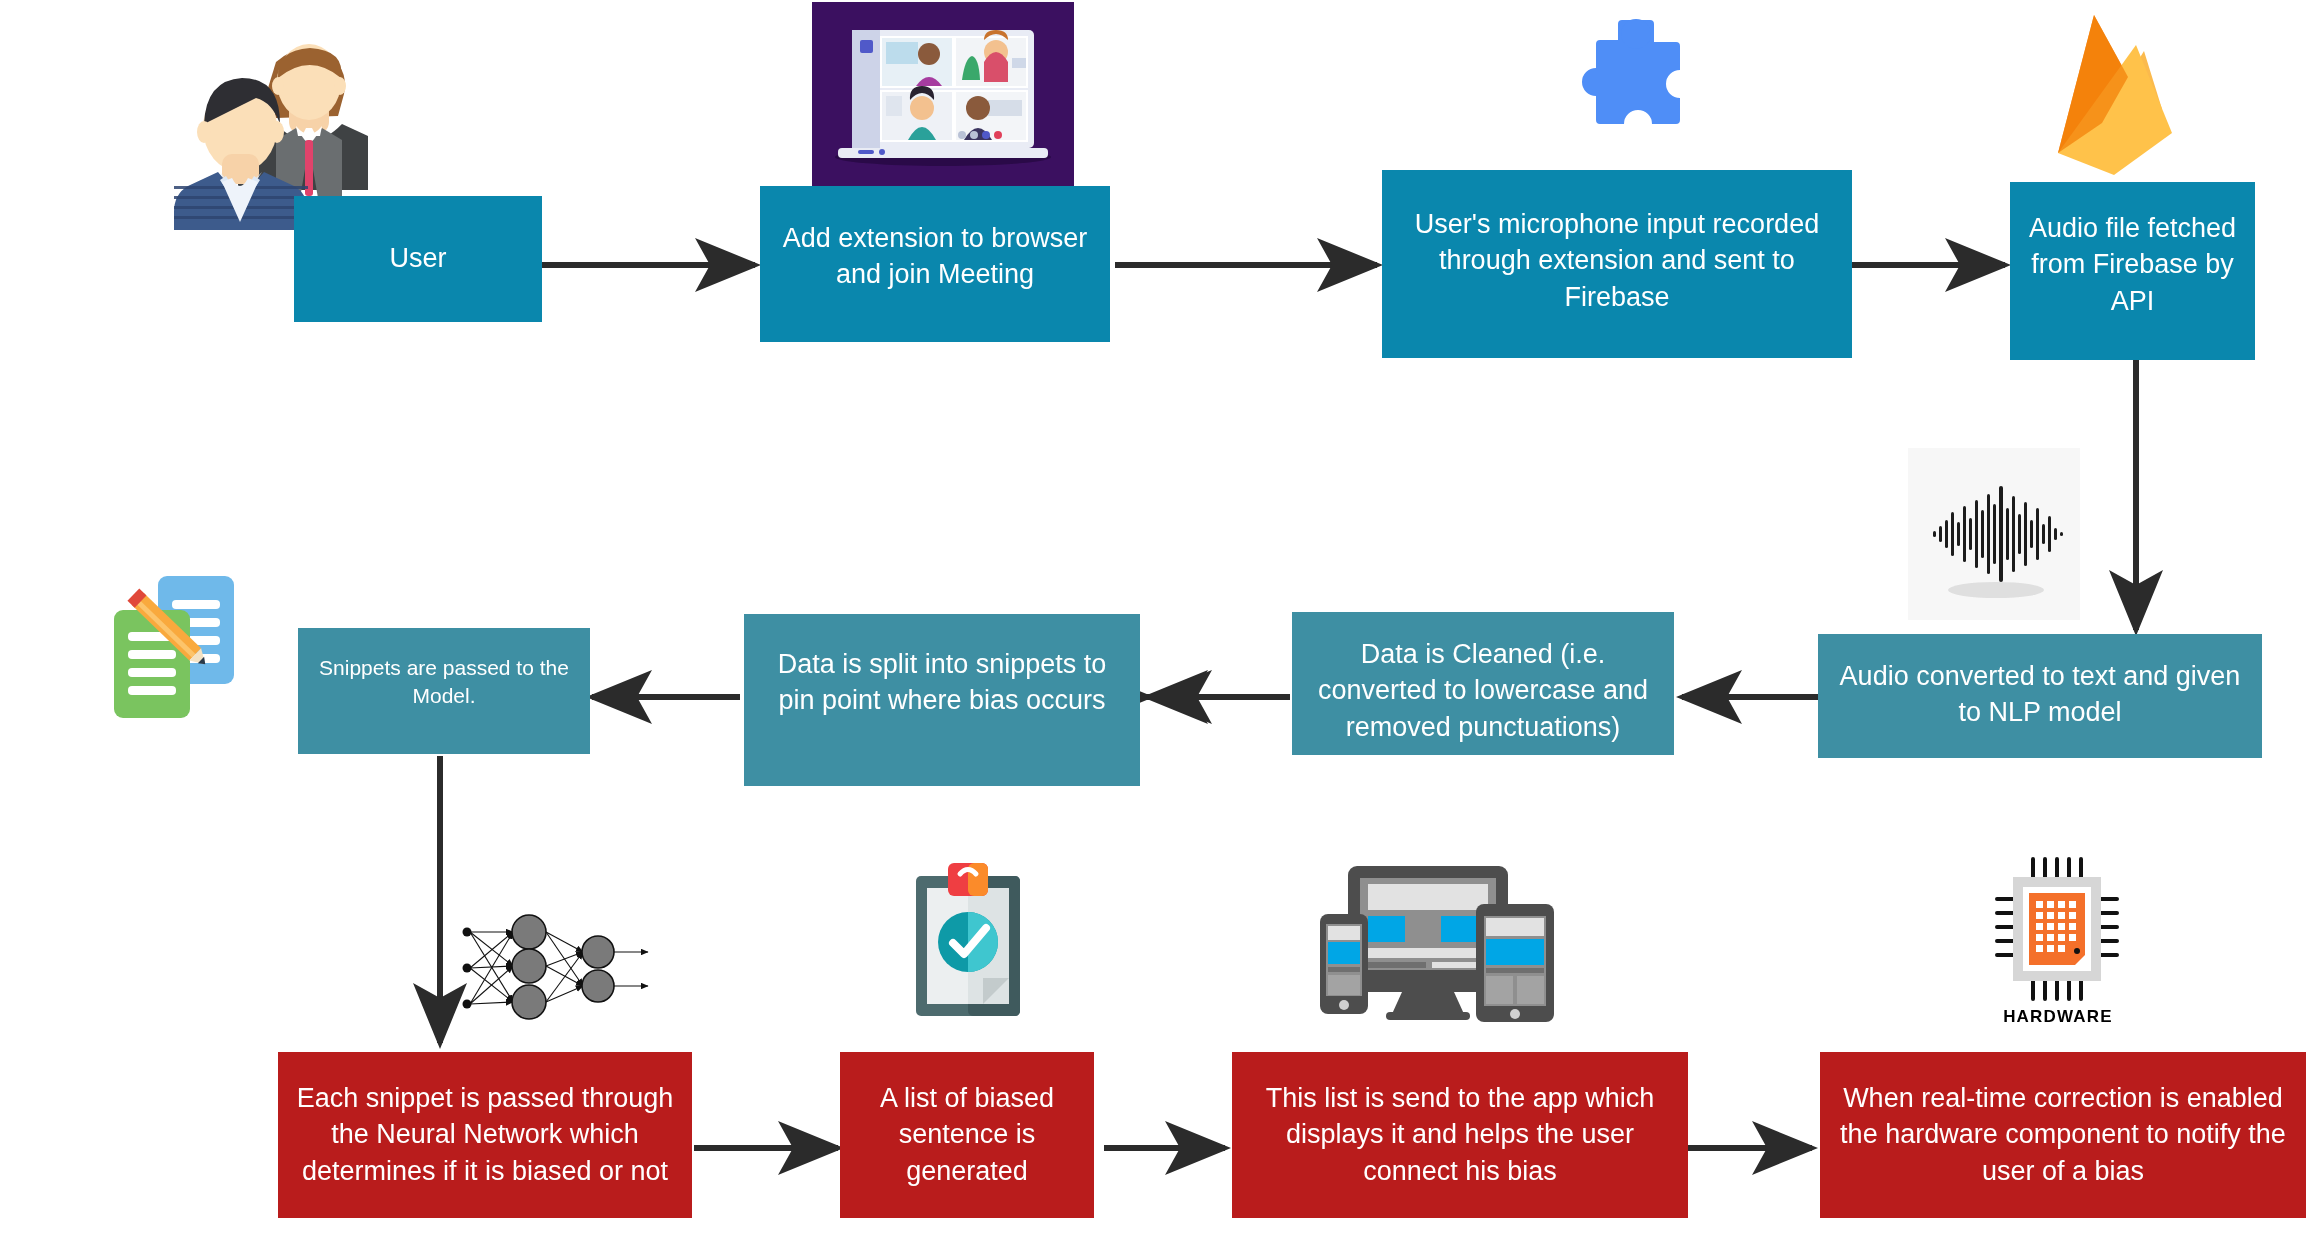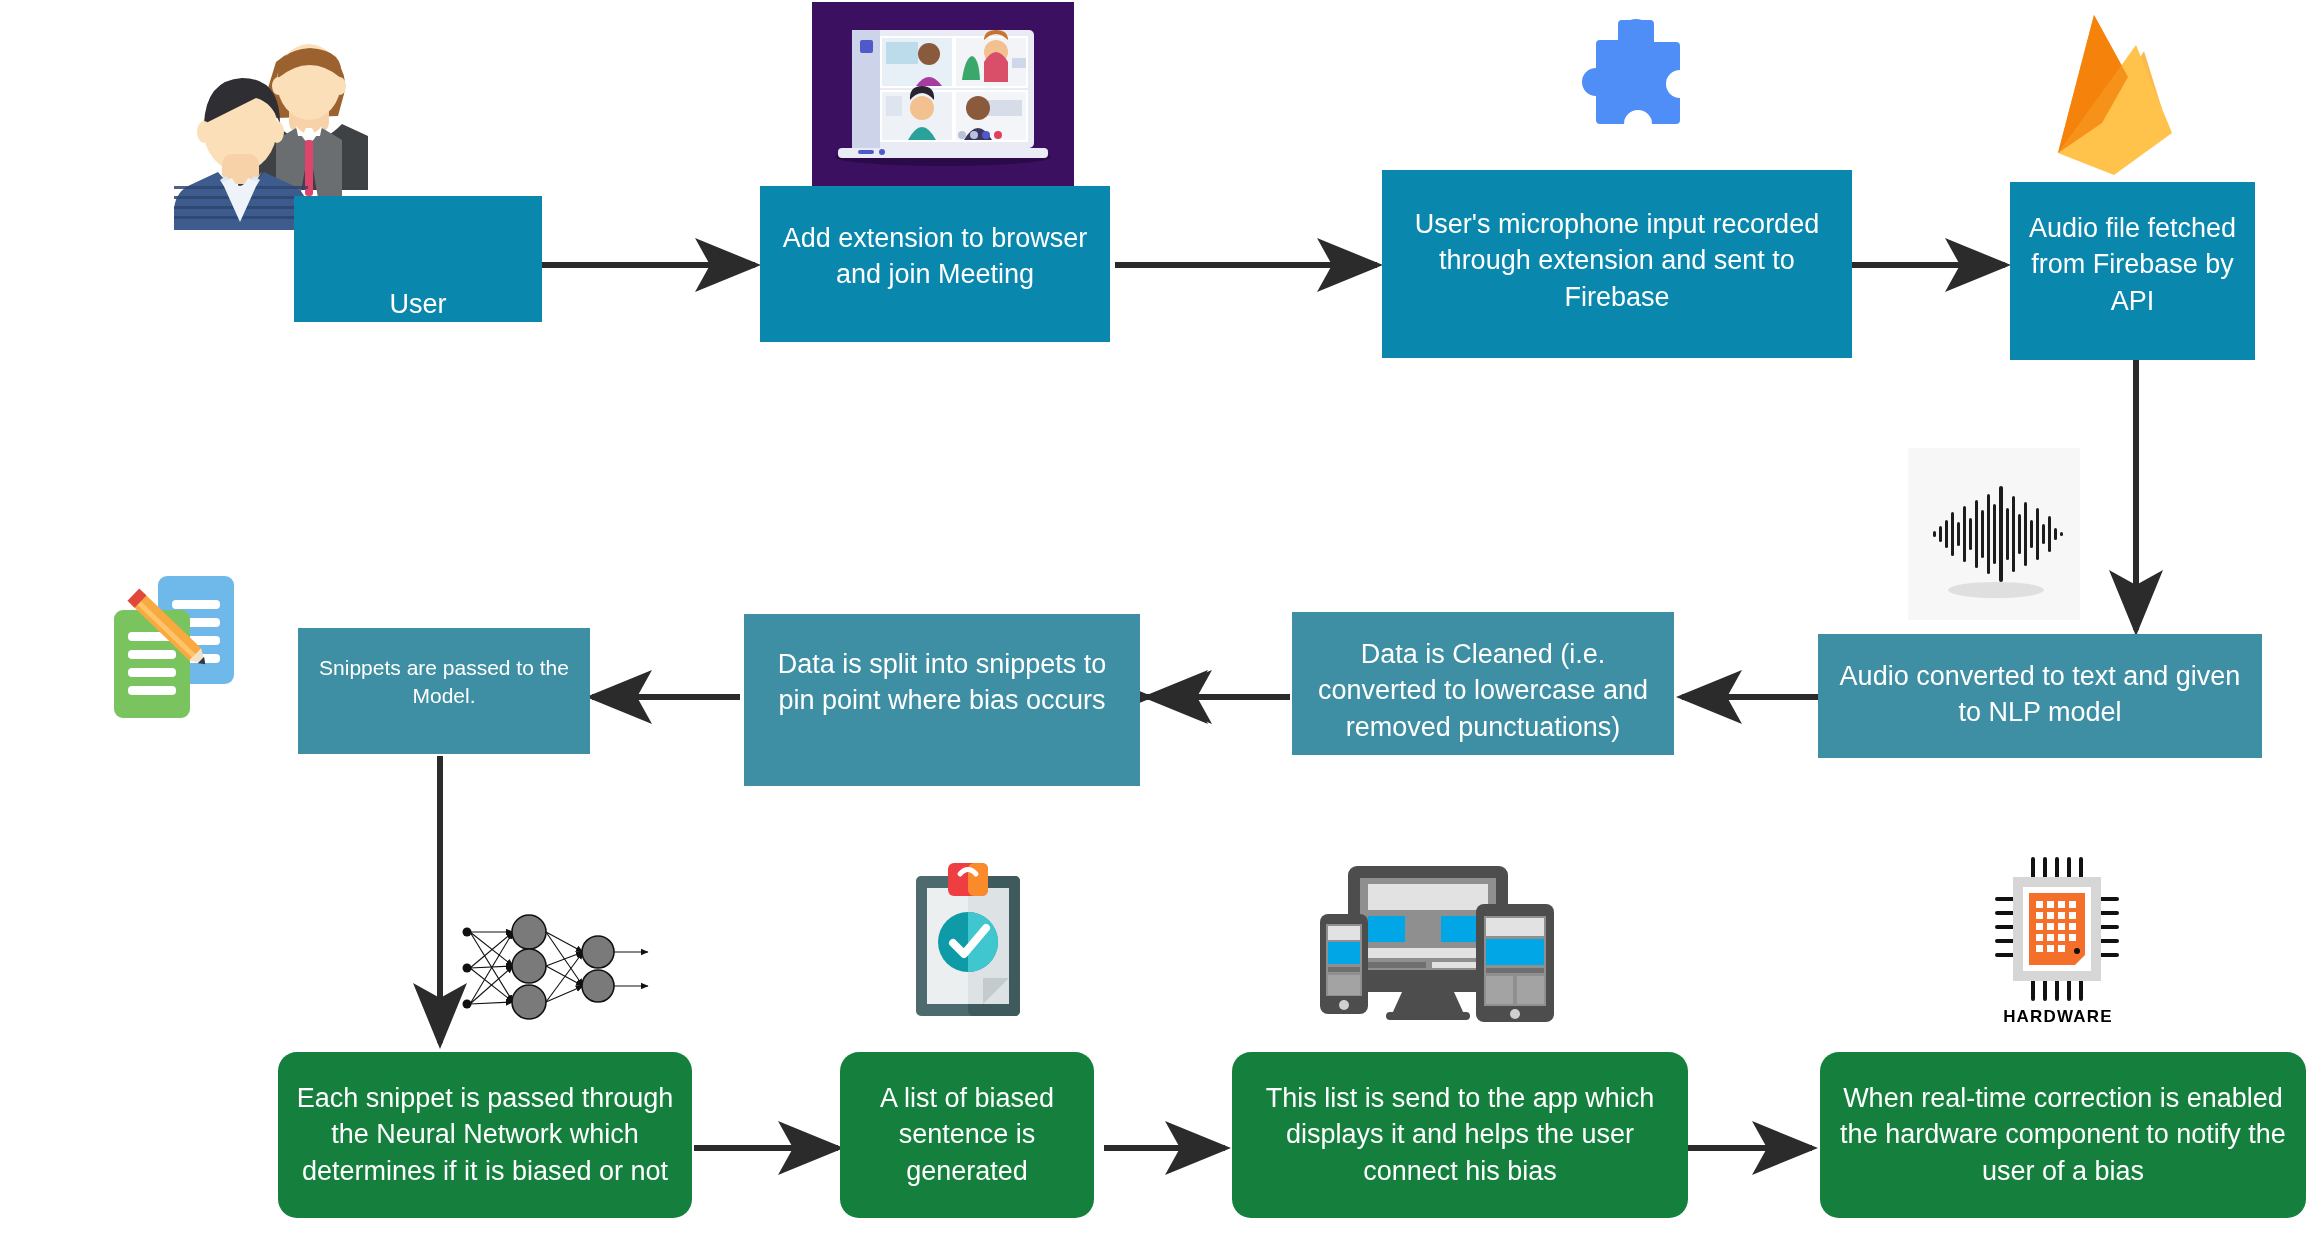--- a/index.html
+++ b/index.html
@@ -5,21 +5,21 @@
   html,body{margin:0;padding:0;background:#ffffff;}
   body{width:2320px;height:1252px;position:relative;overflow:hidden;
        font-family:"Liberation Sans","DejaVu Sans",sans-serif;}
   #stage{position:absolute;left:0;top:0;width:2320px;height:1252px;background:#fff;}
 
   .box{position:absolute;display:flex;align-items:flex-start;justify-content:center;
        color:#ffffff;text-align:center;box-sizing:border-box;line-height:1.35;}
   .box .bt{display:block;width:100%;}
   .box.blue{background:#0a87ad;}
   .box.teal{background:#3e8fa3;}
-  .box.grey{background:#15803d;border-radius:19px;}
+  .box.grey{background:#b91c1c;}
 
   svg.edges{position:absolute;left:0;top:0;width:2320px;height:1252px;pointer-events:none;}
   .ico{position:absolute;}
   .ico svg{display:block;}
   .hw-label{position:absolute;font-size:17px;font-weight:bold;color:#000000;
             letter-spacing:1.2px;text-align:center;width:100%;}
 </style>
 </head>
 <body>
 
@@ -339,21 +339,21 @@
           <rect x="94" y="79" width="7" height="7"></rect>
         <rect x="61" y="90" width="7" height="7"></rect>
           <rect x="72" y="90" width="7" height="7"></rect>
         <rect x="83" y="90" width="7" height="7"></rect>
       </g>
       <circle cx="102" cy="96" r="3" fill="#111"></circle>
     </svg>
     <div class="hw-label" style="top:152px;">HARDWARE</div>
   </div>
 
-  <div class="box blue" style="left:294px;top:196px;width:248px;height:126px;font-size:27px;padding-top:44px;align-items:flex-end;">
+  <div class="box blue" style="left:294px;top:196px;width:248px;height:126px;font-size:27px;padding-top:44px;">
     <span class="bt">User</span>
   </div>
 
   <div class="box blue" style="left:760px;top:186px;width:350px;height:156px;font-size:27px;padding:34px 18px 0;">
     <span class="bt">Add extension to browser and join Meeting</span>
   </div>
 
   <div class="box blue" style="left:1382px;top:170px;width:470px;height:188px;font-size:27px;padding:36px 20px 0;">
     <span class="bt">User's microphone input recorded through extension and sent to Firebase</span>
   </div>

